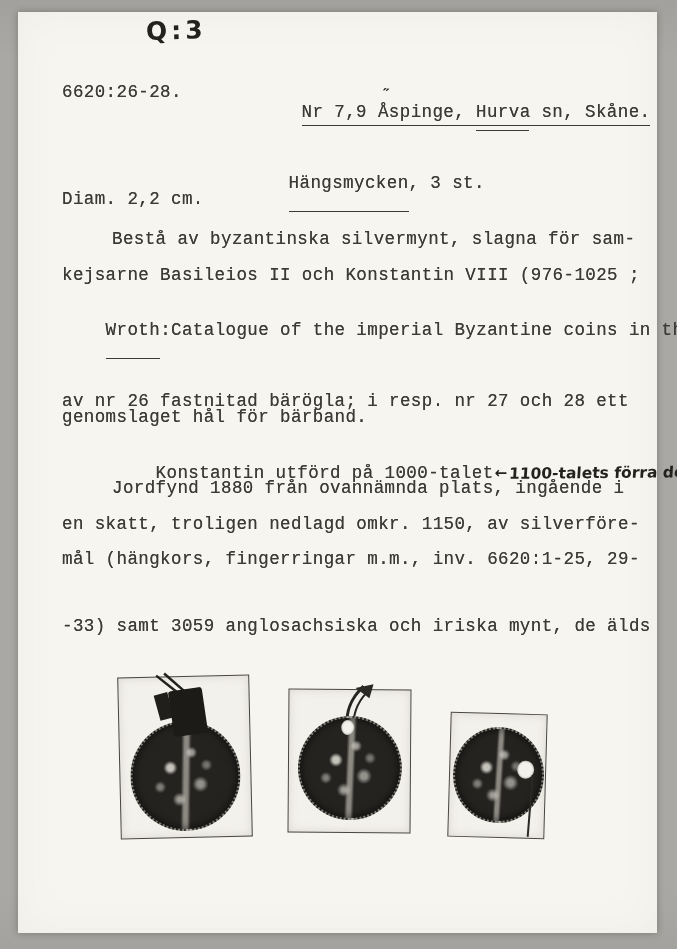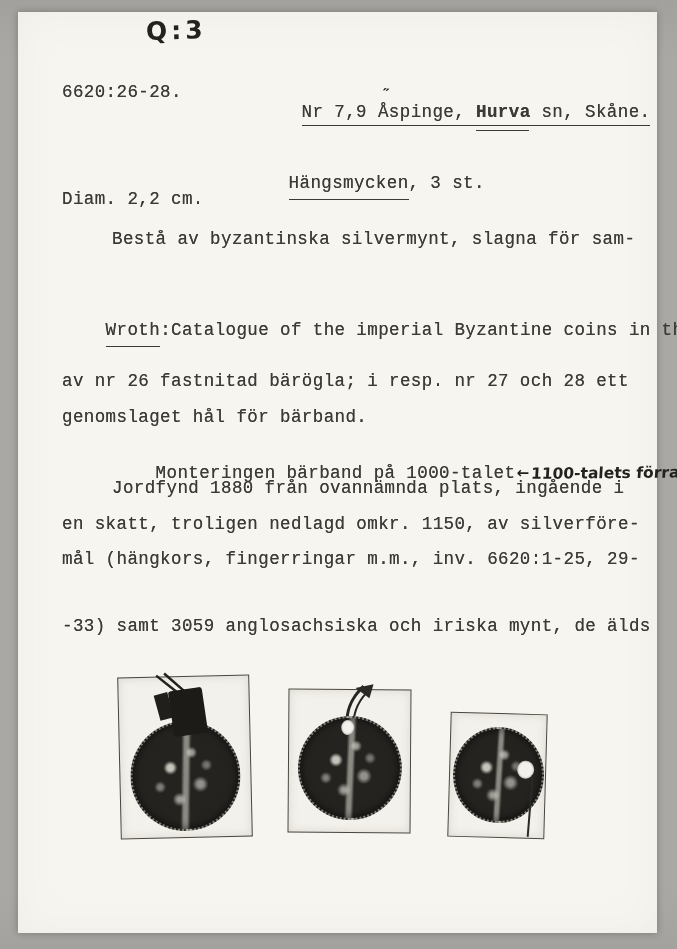--- a/index.html
+++ b/index.html
@@ -27,31 +27,31 @@
   }
   .hand{
     font-family:"DejaVu Sans",sans-serif;
     color:#23221f;font-weight:bold;
     text-shadow:none;letter-spacing:0;
   }
   .q3{position:absolute;left:128px;top:4px;font-size:25px;transform:rotate(-2deg);letter-spacing:4px;}
   .catalog{left:44px;top:70px;}
   .title{left:240px;top:70px;}
   .title .tu{border-bottom:1.8px solid #3b3a37;padding-bottom:3px;display:inline-block;}
-  .hurva{position:relative;display:inline-block;font-weight:bold;}
+  .hurva{position:relative;display:inline-block;}
   .hurva::after{content:"";position:absolute;left:0;right:2px;bottom:-9px;border-bottom:1.6px solid #3b3a37;}
   .a-wrap{position:relative;display:inline-block;}
   .umlaut{position:absolute;left:4px;top:-17px;font-size:15px;transform:rotate(12deg);}
   .subtitle{left:227px;top:141px;}
-  .u{border-bottom:1.8px solid #3b3a37;padding-bottom:6px;}
+  .u{border-bottom:1.8px solid #3b3a37;padding-bottom:18px;}
   .diam{left:44px;top:177px;}
   .ind{left:94px;}
   .mar{left:44px;}
   .l-p1a{top:217px;} .l-p1b{top:253px;} .l-p1c{top:288px;} .l-p1d{top:324px;}
-  .l-p1e{top:359px;} .l-p1f{top:395px;}
+  .l-p1e{top:379px;} .l-p1f{top:395px;}
   .l-p2{top:431px;}
   .corr{font-size:15.5px;transform:skewX(-4deg) rotate(-.5deg);display:inline-block;margin-left:2px;}
   .corr-mark{font-size:15px;display:inline-block;margin-left:1px;}
   .l-p3a{top:466px;text-align:center;} .l-p3b{top:502px;font-family:Liberation Mono, monospace;} .l-p3c{top:537px;} .l-p3d{top:604px;}
 
   
   .photo{
     position:absolute;background:#f3f1eb;border:1.4px solid #47463f;
     box-shadow:inset 0 0 10px rgba(110,105,95,.18);
   }
@@ -96,28 +96,29 @@
     <span class="tu"><span>Nr 7,9 </span><span class="a-wrap"><span>Å</span><span class="hand umlaut">″</span></span><span>spinge, </span><span class="hurva">Hurva</span><span> sn, Skåne.</span></span>
   </div>
 
   <div class="line subtitle">
     <span class="u">Hängsmycken</span><span>, 3 st.</span>
   </div>
 
   <div class="line diam">Diam. 2,2 cm.</div>
 
   <div class="line ind l-p1a">Bestå av byzantinska silvermynt, slagna för sam-</div>
+  <div class="line mar l-p1b">kejsarne Basileios II och Konstantin VIII (976-1025 ;</div>
   <div class="line mar l-p1c">
     <span class="u">Wroth</span><span>:Catalogue of the imperial Byzantine coins in the</span>
   </div>
   <div class="line mar l-p1e">av nr 26 fastnitad bärögla; i resp. nr 27 och 28 ett</div>
   <div class="line mar l-p1f">genomslaget hål för bärband.</div>
 
   <div class="line ind l-p2">
-    <span>Monteringen bärband på 1000-talet</span><span class="hand corr-mark">←</span><span class="hand corr">1100-talets förra del.</span>
+    <span>Konstantin utförd på 1000-talet</span><span class="hand corr-mark">←</span><span class="hand corr">1100-talets förra del.</span>
   </div>
 
   <div class="line ind l-p3a">Jordfynd 1880 från ovannämnda plats, ingående i</div>
   <div class="line mar l-p3b">en skatt, troligen nedlagd omkr. 1150, av silverföre-</div>
   <div class="line mar l-p3c">mål (hängkors, fingerringar m.m., inv. 6620:1-25, 29-</div>
   <div class="line mar l-p3d">-33) samt 3059 anglosachsiska och iriska mynt, de älds</div>
 
   <div class="photo p1">
     <svg class="strings" width="130" height="60" viewBox="0 0 130 60">
       <path d="M62,24 L38,4" stroke="#22211e" stroke-width="2.5" fill="none"></path>

